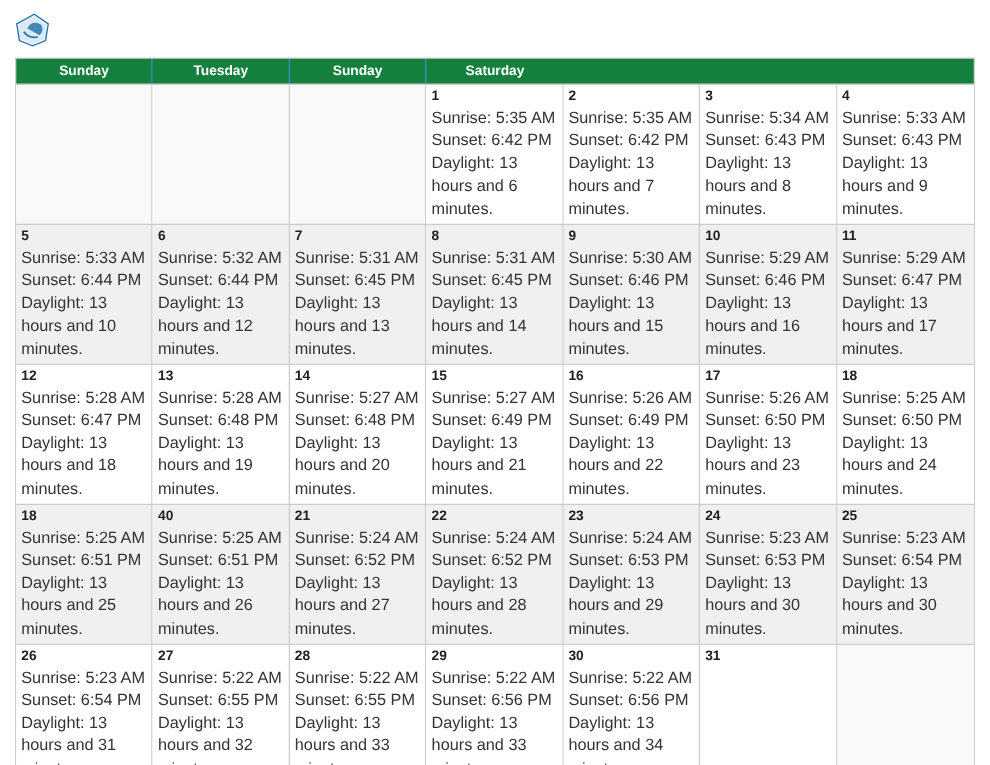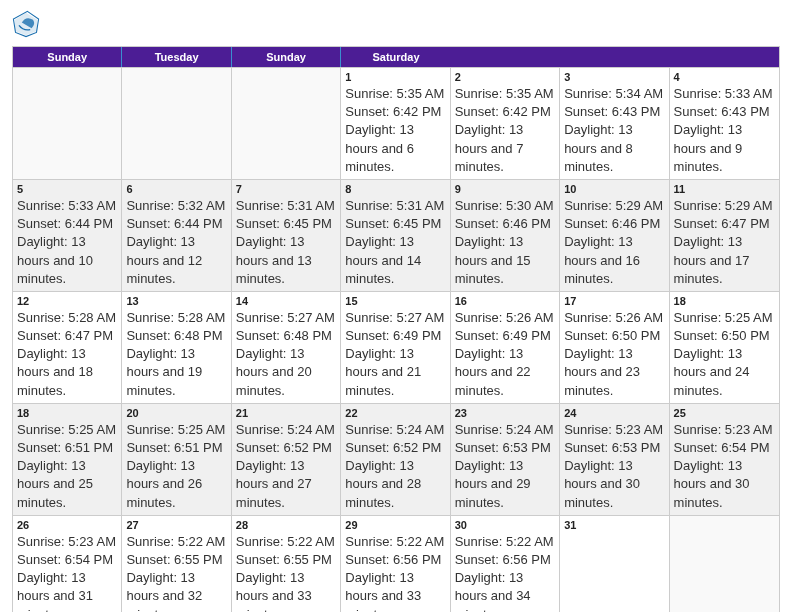--- a/index.html
+++ b/index.html
@@ -55,21 +55,21 @@
     }
     .calendar {
       flex: 1;
       display: flex;
       flex-direction: column;
       border: 1px solid #ccc;
     }
     .cal-header-row {
       display: grid;
       grid-template-columns: repeat(7, 1fr);
-      background: #4c1d95;
+      background: #15803d;
     }
     .cal-header-cell {
       color: #fff;
       font-size: 11px;
       font-weight: bold;
       padding: 4px 4px;
       text-align: center;
       border-right: 1px solid #3a8fcf;
     }
     .cal-header-cell:last-child { border-right: none; }
@@ -259,21 +259,21 @@
           </div>
         </div>
         <div class="cal-week alt-week">
           <div class="cal-cell">
             <div class="cell-day">18</div>
             <div class="cell-info" style="white-space: pre-line;">Sunrise: 5:25 AM
 Sunset: 6:51 PM
 Daylight: 13 hours and 25 minutes.</div>
           </div>
           <div class="cal-cell">
-            <div class="cell-day">20</div>
+            <div class="cell-day">40</div>
             <div class="cell-info" style="white-space: pre-line;">Sunrise: 5:25 AM
 Sunset: 6:51 PM
 Daylight: 13 hours and 26 minutes.</div>
           </div>
           <div class="cal-cell">
             <div class="cell-day">21</div>
             <div class="cell-info" style="white-space: pre-line;">Sunrise: 5:24 AM
 Sunset: 6:52 PM
 Daylight: 13 hours and 27 minutes.</div>
           </div>

